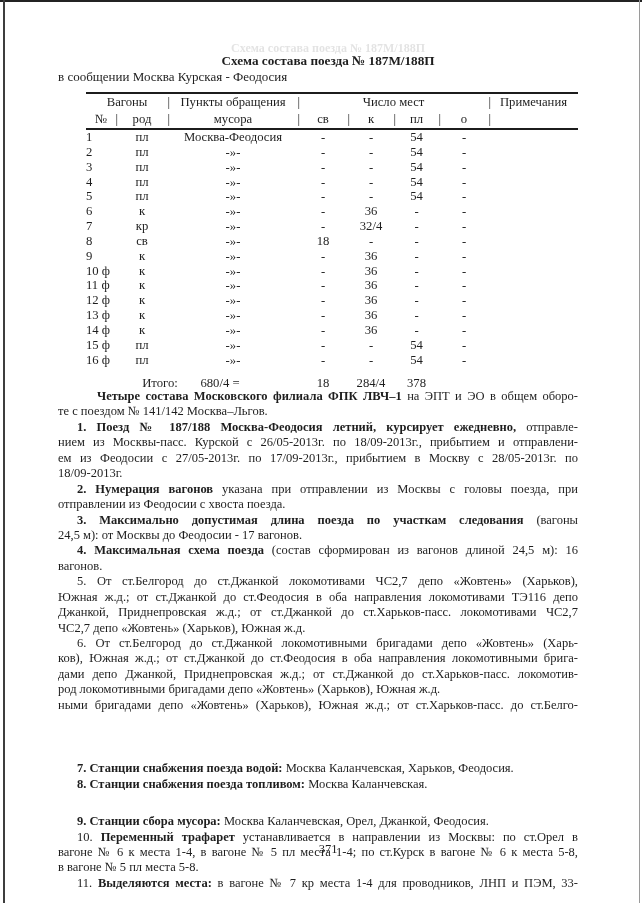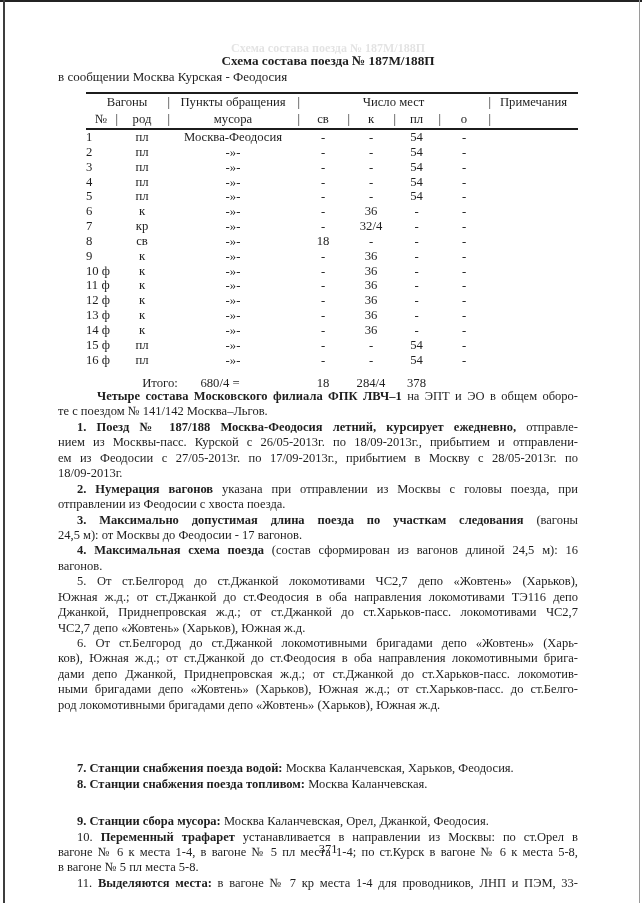--- a/index.html
+++ b/index.html
@@ -269,22 +269,22 @@
       <div>
         <div class="line" style="padding-left: 19px;"><span>5. От ст.Белгород до ст.Джанкой локомотивами ЧС2,7 депо «Жовтень» (Харьков),</span></div>
         <div class="line"><span>Южная ж.д.; от ст.Джанкой до ст.Феодосия в оба направления локомотивами ТЭ116 депо</span></div>
         <div class="line"><span>Джанкой, Приднепровская ж.д.; от ст.Джанкой до ст.Харьков-пасс. локомотивами ЧС2,7</span></div>
         <div class="line lastline"><span>ЧС2,7 депо «Жовтень» (Харьков), Южная ж.д.</span></div>
       </div>
       <div>
         <div class="line" style="padding-left: 19px;"><span>6. От ст.Белгород до ст.Джанкой локомотивными бригадами депо «Жовтень» (Харь-</span></div>
         <div class="line"><span>ков), Южная ж.д.; от ст.Джанкой до ст.Феодосия в оба направления локомотивными брига-</span></div>
         <div class="line"><span>дами депо Джанкой, Приднепровская ж.д.; от ст.Джанкой до ст.Харьков-пасс. локомотив-</span></div>
+        <div class="line lastline"><span>род локомотивными бригадами депо «Жовтень» (Харьков), Южная ж.д.</span></div>
         <div class="line"><span>ными бригадами депо «Жовтень» (Харьков), Южная ж.д.; от ст.Харьков-пасс. до ст.Белго-</span></div>
-        <div class="line lastline"><span>род локомотивными бригадами депо «Жовтень» (Харьков), Южная ж.д.</span></div>
       </div>
       <div>
         <div class="line lastline" style="padding-left: 19px; margin-top: 48px;"><span class="b">7. Станции снабжения поезда водой:</span><span> Москва Каланчевская, Харьков, Феодосия.</span></div>
       </div>
       <div>
         <div class="line lastline" style="padding-left: 19px;"><span class="b">8. Станции снабжения поезда топливом:</span><span> Москва Каланчевская.</span></div>
       </div>
       <div>
         <div class="line lastline" style="padding-left: 19px; margin-top: 22px;"><span class="b">9. Станции сбора мусора:</span><span> Москва Каланчевская, Орел, Джанкой, Феодосия.</span></div>
       </div>

